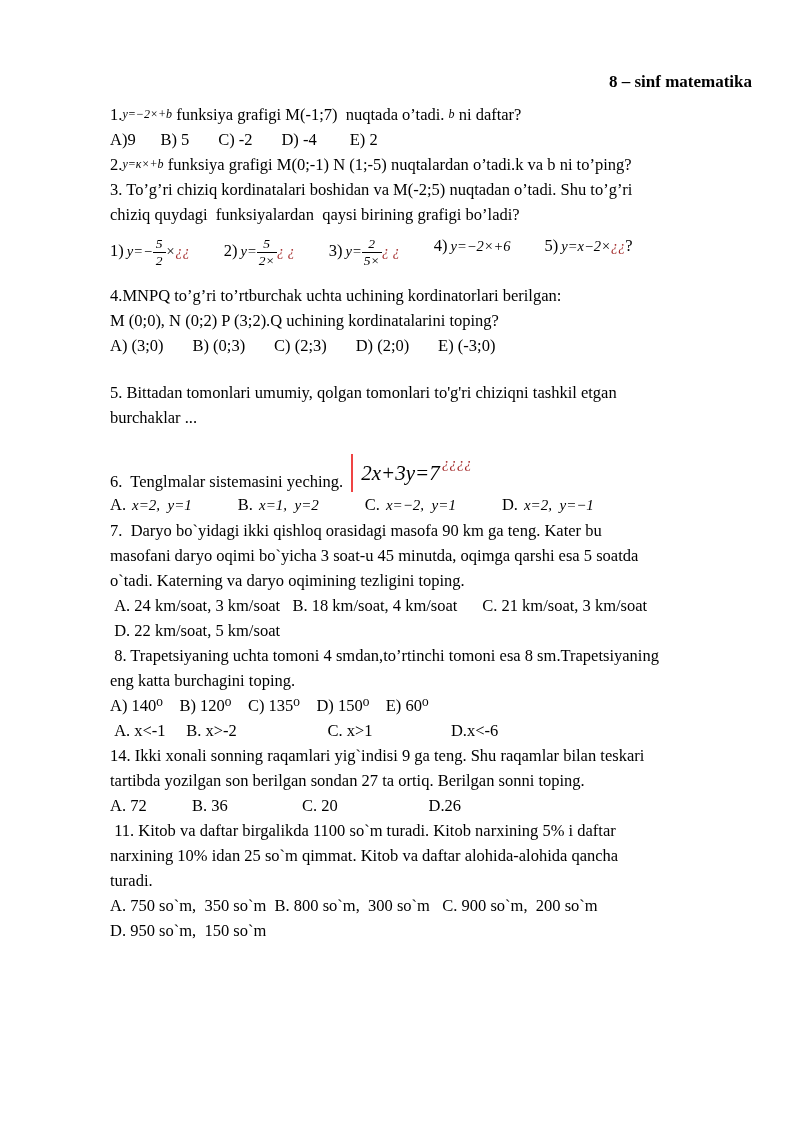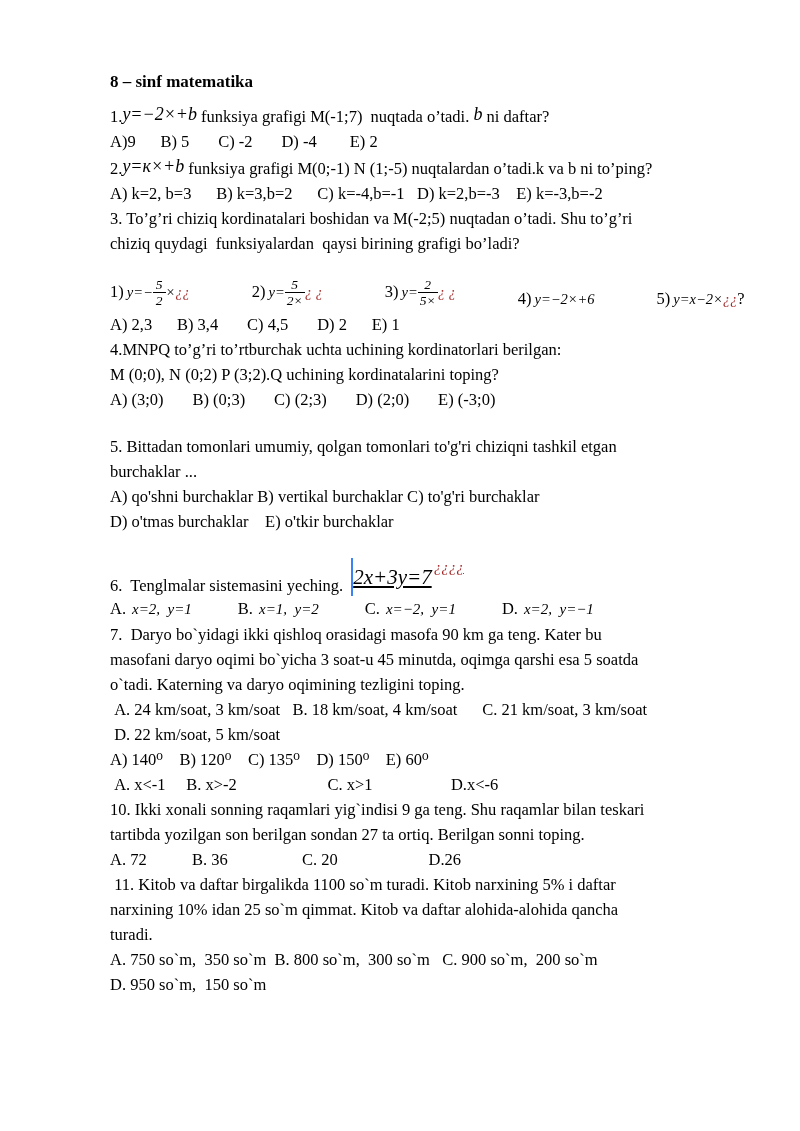--- a/index.html
+++ b/index.html
@@ -15,40 +15,39 @@
     width: 800px; height: 1131px;
     background: #ffffff;
     padding: 72px 45px 0 110px;
     overflow: hidden;
   }
   .content { width: 642px; }
   .title {
     margin: 0 0 10px 0;
     font-size: 17px;
     font-weight: bold;
-    text-align: left;
+    text-align: right;
   }
   .line {
     margin: 0;
     font-size: 16.5px;
     line-height: 25px;
     white-space: pre-wrap;
   }
-  .supmath { font-style: italic; font-size: 18px; vertical-align: 2px; }
+  .supmath { font-style: italic; font-size: 12px; vertical-align: 2px; }
   .mi { font-style: italic; font-size: 14.5px; }
   .red { color: #9e1f1f; }
   .qmark { font-size: 16.5px; }
 
   .formula-row {
     display: flex;
-    align-items: flex-end;
+    align-items: flex-start;
     margin: 9px 0 3px 0;
     font-size: 16.5px;
     min-height: 44px;
-    gap: 28px;
   }
   .fitem { margin-right: 34px; white-space: nowrap; }
   .flabel { font-style: normal; margin-right: 3px; }
   .frac {
     display: inline-block;
     text-align: center;
     vertical-align: middle;
     font-style: italic;
     font-size: 13.5px;
     line-height: 1.15;
@@ -62,27 +61,26 @@
     display: flex;
     align-items: flex-end;
     margin-top: 20px;
     min-height: 42px;
     font-size: 16.5px;
     white-space: pre-wrap;
   }
   .sys {
     display: inline-flex;
     align-items: center;
-    border-left: 2px solid #3b82f6;
-    padding-left: 0;
+    border-left: 2px solid #ef4444;
+    padding-left: 8px;
     margin-left: 8px;
     height: 38px;
     font-style: italic;
     font-size: 21px;
-    text-decoration: underline;
   }
   .eqred {
     font-size: 15px;
     font-style: italic;
     align-self: flex-start;
     margin-top: 1px;
     margin-left: 2px;
   }
   .opt6 { margin-right: 46px; white-space: pre; }
   .olabel { margin-right: 6px; }
@@ -93,56 +91,54 @@
 
 <div class="page">
   <div class="content">
 
     <h1 class="title">8 – sinf matematika</h1>
 
     <p class="line"><span>1.</span><span class="supmath">y=−2×+b</span><span> funksiya grafigi M(-1;7)  nuqtada o’tadi. </span><span class="supmath">b</span><span> ni daftar?</span></p>
     <p class="line">A)9      B) 5       C) -2       D) -4        E) 2</p>
 
     <p class="line"><span>2.</span><span class="supmath">y=к×+b</span><span> funksiya grafigi M(0;-1) N (1;-5) nuqtalardan o’tadi.k va b ni to’ping?</span></p>
-    <p class="line">A) k=2, b=3      B) k=3,b=2      C) k=-4,b=-1   D) k=2,b=-3    E) k=-3,b=-2</p>
 
     <p class="line">3. To’g’ri chiziq kordinatalari boshidan va M(-2;5) nuqtadan o’tadi. Shu to’g’ri
 chiziq quydagi  funksiyalardan  qaysi birining grafigi bo’ladi?</p>
     <div class="formula-row">
       <span class="fitem"><span class="flabel">1)</span><span class="mi">y=−</span><span class="frac"><span class="top">5</span><span class="bot">2</span></span><span class="mi">×</span><span class="mi red">¿¿</span></span>
       <span class="fitem"><span class="flabel">2)</span><span class="mi">y=</span><span class="frac"><span class="top">5</span><span class="bot">2×</span></span><span class="mi red">¿ ¿</span></span>
       <span class="fitem"><span class="flabel">3)</span><span class="mi">у=</span><span class="frac"><span class="top">2</span><span class="bot">5×</span></span><span class="mi red">¿ ¿</span></span>
       <span class="fitem"><span class="flabel">4)</span><span class="mi">y=−2×+6</span></span>
       <span class="fitem"><span class="flabel">5)</span><span class="mi">y=х−2×</span><span class="mi red">¿¿</span><span class="qmark">?</span></span>
     </div>
-    <p class="line">A) 2,3      B) 3,4       C) 4,5       D) 2      E) 1</p>
 
     <p class="line">4.MNPQ to’g’ri to’rtburchak uchta uchining kordinatorlari berilgan:
 M (0;0), N (0;2) P (3;2).Q uchining kordinatalarini toping?</p>
     <p class="line">A) (3;0)       B) (0;3)       C) (2;3)       D) (2;0)       E) (-3;0)</p>
 
     <p class="line gap-sm">5. Bittadan tomonlari umumiy, qolgan tomonlari to'g'ri chiziqni tashkil etgan
 burchaklar ...</p>
-    <p class="line">A) qo'shni burchaklar B) vertikal burchaklar C) to'g'ri burchaklar
-D) o'tmas burchaklar    E) o'tkir burchaklar</p>
 
     <div class="q6row"><span>6.  Tenglmalar sistemasini yeching.</span><span class="sys"><span>2x+3y=7</span><span class="eqred red">¿¿¿¿</span></span></div>
     <p class="line"><span class="opt6"><span class="olabel">A.</span><span class="omath">x=2,  y=1</span></span><span class="opt6"><span class="olabel">B.</span><span class="omath">x=1,  y=2</span></span><span class="opt6"><span class="olabel">C.</span><span class="omath">x=−2,  y=1</span></span><span class="opt6"><span class="olabel">D.</span><span class="omath">x=2,  y=−1</span></span></p>
 
     <p class="line">7.  Daryo bo`yidagi ikki qishloq orasidagi masofa 90 km ga teng. Kater bu
 masofani daryo oqimi bo`yicha 3 soat-u 45 minutda, oqimga qarshi esa 5 soatda
 o`tadi. Katerning va daryo oqimining tezligini toping.</p>
     <p class="line"> A. 24 km/soat, 3 km/soat   B. 18 km/soat, 4 km/soat      C. 21 km/soat, 3 km/soat
  D. 22 km/soat, 5 km/soat</p>
 
+    <p class="line"> 8. Trapetsiyaning uchta tomoni 4 smdan,to’rtinchi tomoni esa 8 sm.Trapetsiyaning
+eng katta burchagini toping.</p>
     <p class="line">A) 140⁰    B) 120⁰    C) 135⁰    D) 150⁰    E) 60⁰</p>
 
     <p class="line"> A. x&lt;-1     B. x&gt;-2                      C. x&gt;1                   D.x&lt;-6</p>
 
-    <p class="line">10. Ikki xonali sonning raqamlari yig`indisi 9 ga teng. Shu raqamlar bilan teskari
+    <p class="line">14. Ikki xonali sonning raqamlari yig`indisi 9 ga teng. Shu raqamlar bilan teskari
 tartibda yozilgan son berilgan sondan 27 ta ortiq. Berilgan sonni toping.</p>
     <p class="line">A. 72           B. 36                  C. 20                      D.26</p>
 
     <p class="line"> 11. Kitob va daftar birgalikda 1100 so`m turadi. Kitob narxining 5% i daftar
 narxining 10% idan 25 so`m qimmat. Kitob va daftar alohida-alohida qancha
 turadi.</p>
     <p class="line">A. 750 so`m,  350 so`m  B. 800 so`m,  300 so`m   C. 900 so`m,  200 so`m
 D. 950 so`m,  150 so`m</p>
 
   </div>

